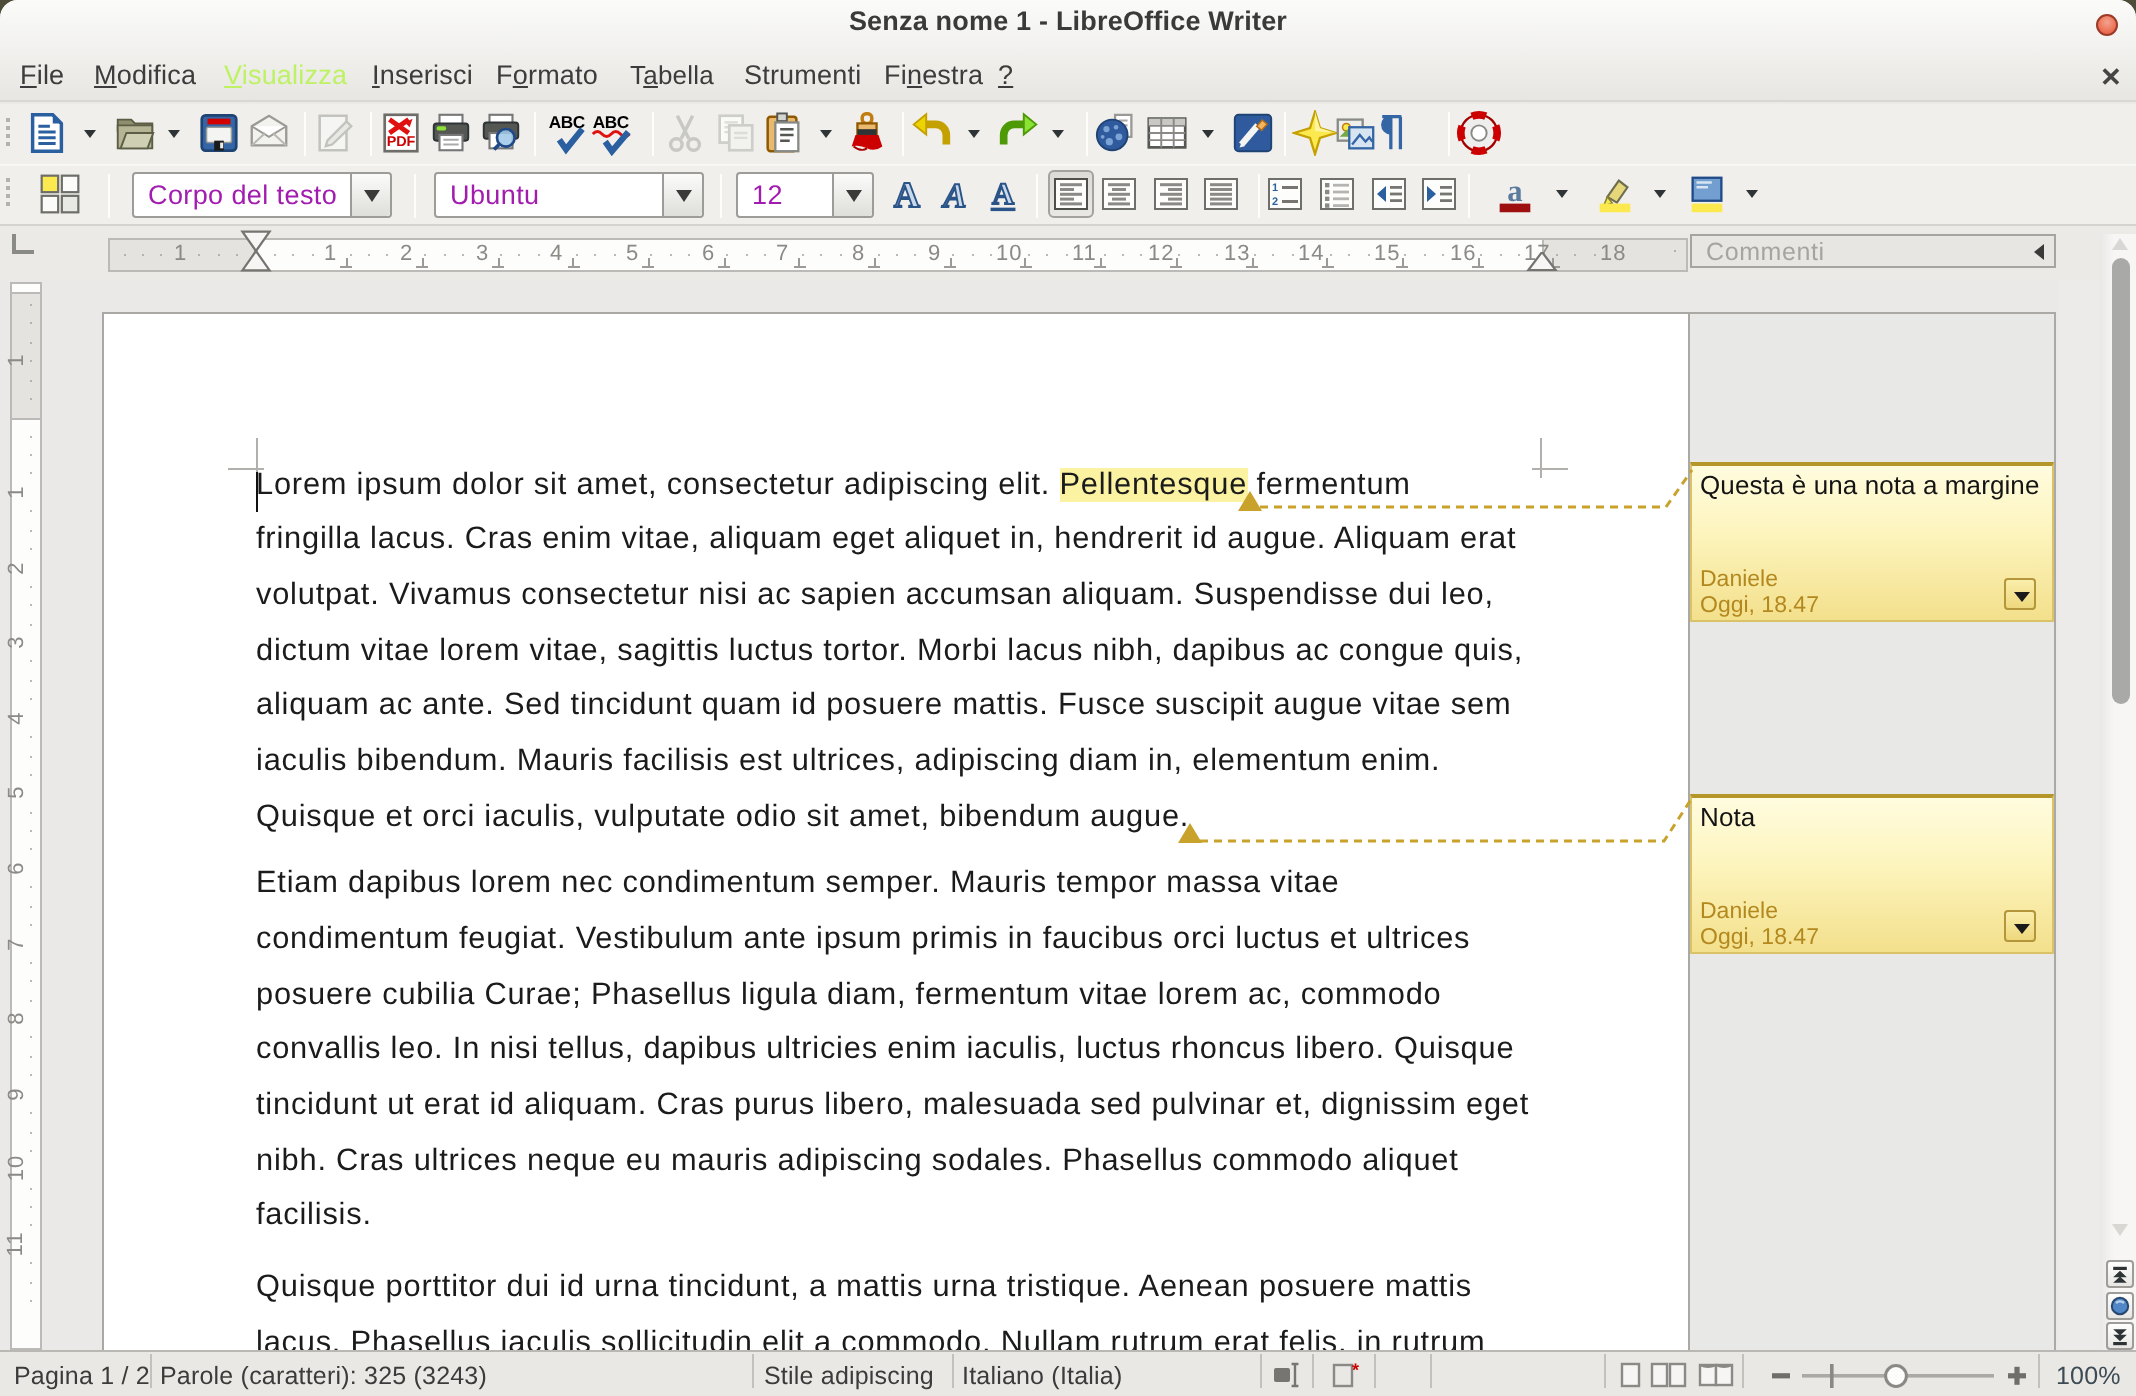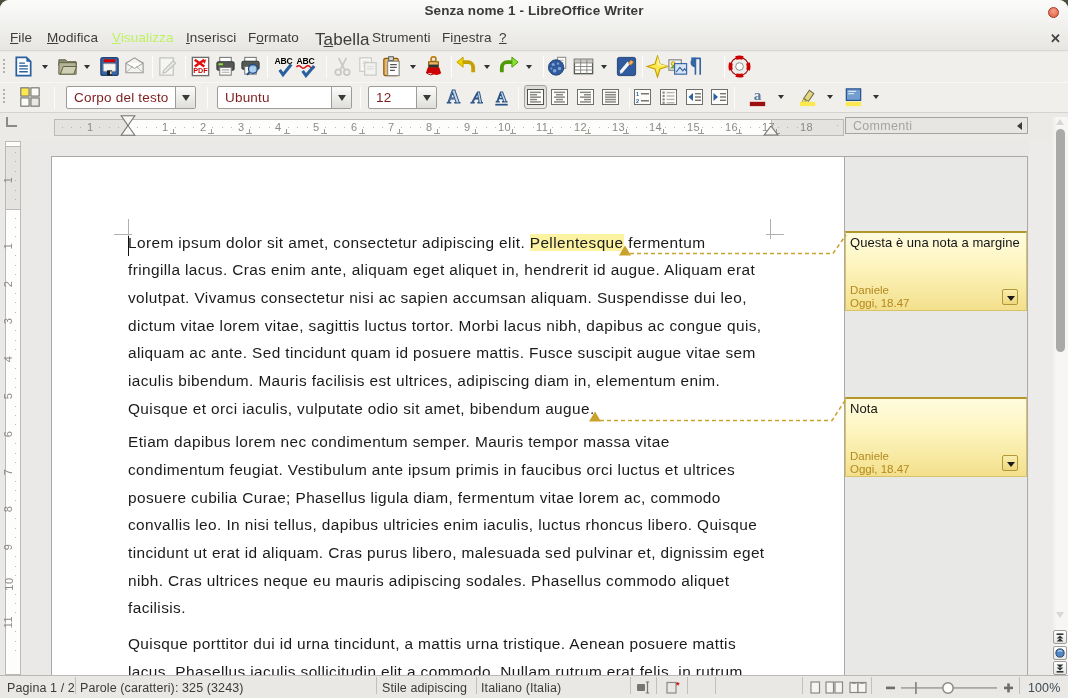--- a/index.html
+++ b/index.html
@@ -3,21 +3,21 @@
 *{margin:0;padding:0;box-sizing:border-box}
 html,body{width:1068px;height:698px;overflow:hidden}
 body{font-family:"Liberation Sans",sans-serif;background:#4e4d3a;position:relative}
 .abs{position:absolute}
 .ic{position:absolute}
 .sep1{position:absolute;width:1px;background:#c9c8c3;border-right:1px solid #fdfdfc}
 .caret{position:absolute;width:0;height:0;border-left:3.5px solid transparent;border-right:3.5px solid transparent;border-top:4px solid #2e3436}
 .dl{position:absolute;left:128px;white-space:nowrap;font-size:15.4px;letter-spacing:0.4px;color:#1b1b1b;line-height:20px}
 .hl{background:#fbf3a2}
 .combo{position:absolute;top:86px;height:23px;background:#fff;border:1px solid #9d9c98;border-radius:2px}
-.combo .txt{position:absolute;left:7px;top:3px;font-size:13.5px;color:#7f1d1d;letter-spacing:.2px}
+.combo .txt{position:absolute;left:7px;top:3px;font-size:13.5px;color:#a21caf;letter-spacing:.2px}
 .combo .btn{position:absolute;right:0;top:0;bottom:0;width:20px;border-left:1px solid #9d9c98;background:linear-gradient(#fbfbfa,#dededa);border-radius:0 2px 2px 0}
 .combo .btn:after{content:"";position:absolute;left:5.5px;top:8px;border-left:4.5px solid transparent;border-right:4.5px solid transparent;border-top:6px solid #3a3a38}
 .rnum{position:absolute;font-size:11px;color:#8b8a86;letter-spacing:.5px}
 .rdot{position:absolute;width:1.4px;height:1.4px;background:#a3a29d;border-radius:50%}
 .rtick{position:absolute;width:1.3px;height:4px;background:#9b9a96}
 .rtickb{position:absolute;width:6px;height:1.3px;background:#9b9a96}
 .note{position:absolute;left:845px;width:182px;height:80px;background:linear-gradient(#fffcdf,#fdf4bc 45%,#f3e08c);border:1px solid #d9c268;border-top:2px solid #b5962b}
 .note .ti{position:absolute;left:4px;top:2px;font-size:13px;color:#141414;letter-spacing:.05px;white-space:nowrap}
 .note .au{position:absolute;left:4px;font-size:11.5px;color:#b3891f}
 .note .db{position:absolute;left:156px;top:56px;width:16px;height:16px;background:linear-gradient(#faeeab,#eed87d);border:1px solid #b3953a;border-radius:2px}
@@ -28,21 +28,21 @@
 
 <div class="abs" style="left:0;top:0;width:1068px;height:698px;background:#eceae7;border-radius:9px 9px 0 0"></div>
 <div class="abs" style="left:0;top:0;width:1068px;height:51px;background:linear-gradient(#fbfbfa,#e7e6e2);border-radius:9px 9px 0 0;border-bottom:1px solid #d8d7d2"></div>
 <div class="abs" style="left:0;top:3px;width:1068px;height:20px;font-size:13.5px;font-weight:bold;color:#3a3a3a;text-align:center;letter-spacing:.1px">Senza nome 1 - LibreOffice Writer</div>
 <div class="abs" style="left:1048px;top:6.5px;width:11px;height:11px;border-radius:50%;background:radial-gradient(circle at 50% 35%,#f4a38e,#ea6b50 70%);border:1px solid #9c3a28"></div>
 <div class="abs" style="left:10px;top:30px;font-size:13.5px;color:#3c3c3c;letter-spacing:.1px"><u>F</u>ile</div>
 <div class="abs" style="left:47px;top:30px;font-size:13.5px;color:#3c3c3c;letter-spacing:.1px"><u>M</u>odifica</div>
 <div class="abs" style="left:112px;top:30px;font-size:13.5px;color:#bef264;letter-spacing:.1px"><u>V</u>isualizza</div>
 <div class="abs" style="left:186px;top:30px;font-size:13.5px;color:#3c3c3c;letter-spacing:.1px"><u>I</u>nserisci</div>
 <div class="abs" style="left:248px;top:30px;font-size:13.5px;color:#3c3c3c;letter-spacing:.1px">F<u>o</u>rmato</div>
-<div class="abs" style="left:315px;top:30px;font-size:17px;color:#3c3c3c;letter-spacing:.1px">T<u>a</u>bella</div>
+<div class="abs" style="left:315px;top:30px;font-size:13px;color:#3c3c3c;letter-spacing:.1px">T<u>a</u>bella</div>
 <div class="abs" style="left:372px;top:30px;font-size:13.5px;color:#3c3c3c;letter-spacing:.1px">Strumenti</div>
 <div class="abs" style="left:442px;top:30px;font-size:13.5px;color:#3c3c3c;letter-spacing:.1px">Fi<u>n</u>estra</div>
 <div class="abs" style="left:499px;top:30px;font-size:13.5px;color:#3c3c3c;letter-spacing:.1px"><u>?</u></div>
 <div class="abs" style="left:1050px;top:31px;font-size:13px;font-weight:bold;color:#444">✕</div>
 <div class="abs" style="left:0;top:52px;width:1068px;height:30px;background:#f0efec"></div>
 <div class="abs" style="left:3px;top:59px;width:2px;height:16px;background:repeating-linear-gradient(#b3b2ae 0 2px,transparent 2px 4px)"></div>
 <svg class="ic" style="left:12px;top:55px" width="23" height="23" viewBox="0 0 24 24">
     <path d="M4.5 2.5h10.5l4.5 4.5v14.5H4.5z" fill="#fff" stroke="#2a5fa0" stroke-width="1.8"></path>
     <path d="M15 2.5l4.5 4.5H15z" fill="#2a5fa0"></path>
     <path d="M7.5 8.5h6M7.5 11.5h9M7.5 14.5h9M7.5 17.5h9" stroke="#2a5fa0" stroke-width="1.5"></path>
@@ -491,21 +491,21 @@
 <div class="rdot" style="left:15px;top:152px"></div>
 <div class="abs" style="left:51px;top:156px;width:793px;height:542px;background:#fff;border-left:1px solid #a9a8a4;border-top:1px solid #a9a8a4"></div>
 <div class="abs" style="left:844px;top:156px;width:184px;height:542px;background:#e8e8e6;border:1px solid #aaa9a5;border-bottom:none"></div>
 <div class="abs" style="left:1029px;top:140px;width:23px;height:535px;background:#ecebea"></div>
 <div class="abs" style="left:127.5px;top:219px;width:1px;height:20px;background:#b1b0ac"></div>
 <div class="abs" style="left:113.5px;top:234px;width:18px;height:1px;background:#b1b0ac"></div>
 <div class="abs" style="left:769.5px;top:219px;width:1px;height:20px;background:#b1b0ac"></div>
 <div class="abs" style="left:765.5px;top:234px;width:18px;height:1px;background:#b1b0ac"></div>
 <div class="abs" style="left:127.5px;top:236px;width:1.8px;height:20px;background:#101010"></div>
 <div class="dl" style="top:232.8px">Lorem ipsum dolor sit amet, consectetur adipiscing elit. <span class="hl">Pellentesque</span> fermentum</div>
-<div class="dl" style="top:260.4px">fringilla lacus. Cras enim ante, aliquam eget aliquet in, hendrerit id augue. Aliquam erat</div>
+<div class="dl" style="top:260.4px">fringilla lacus. Cras enim vitae, aliquam eget aliquet in, hendrerit id augue. Aliquam erat</div>
 <div class="dl" style="top:288.1px">volutpat. Vivamus consectetur nisi ac sapien accumsan aliquam. Suspendisse dui leo,</div>
 <div class="dl" style="top:315.8px">dictum vitae lorem vitae, sagittis luctus tortor. Morbi lacus nibh, dapibus ac congue quis,</div>
 <div class="dl" style="top:343.4px">aliquam ac ante. Sed tincidunt quam id posuere mattis. Fusce suscipit augue vitae sem</div>
 <div class="dl" style="top:371.1px">iaculis bibendum. Mauris facilisis est ultrices, adipiscing diam in, elementum enim.</div>
 <div class="dl" style="top:398.7px">Quisque et orci iaculis, vulputate odio sit amet, bibendum augue.</div>
 <div class="dl" style="top:432.3px">Etiam dapibus lorem nec condimentum semper. Mauris tempor massa vitae</div>
 <div class="dl" style="top:459.9px">condimentum feugiat. Vestibulum ante ipsum primis in faucibus orci luctus et ultrices</div>
 <div class="dl" style="top:487.6px">posuere cubilia Curae; Phasellus ligula diam, fermentum vitae lorem ac, commodo</div>
 <div class="dl" style="top:515.2px">convallis leo. In nisi tellus, dapibus ultricies enim iaculis, luctus rhoncus libero. Quisque</div>
 <div class="dl" style="top:542.9px">tincidunt ut erat id aliquam. Cras purus libero, malesuada sed pulvinar et, dignissim eget</div>

